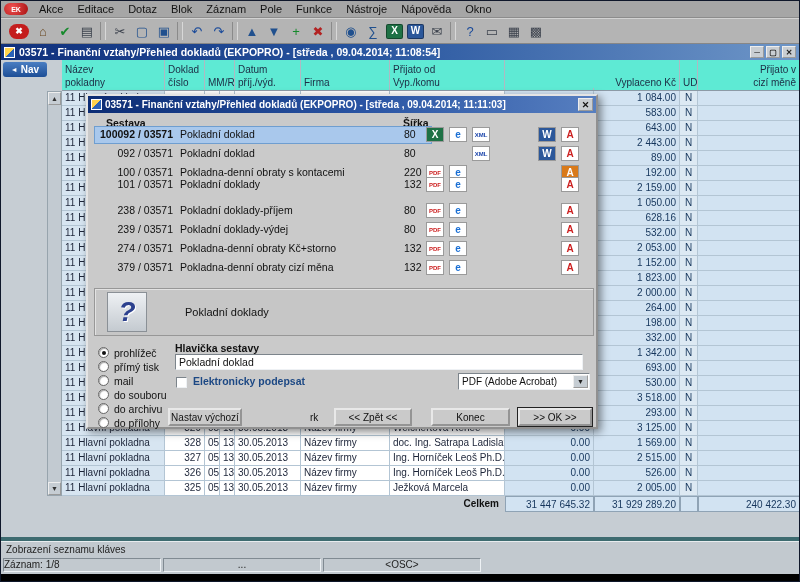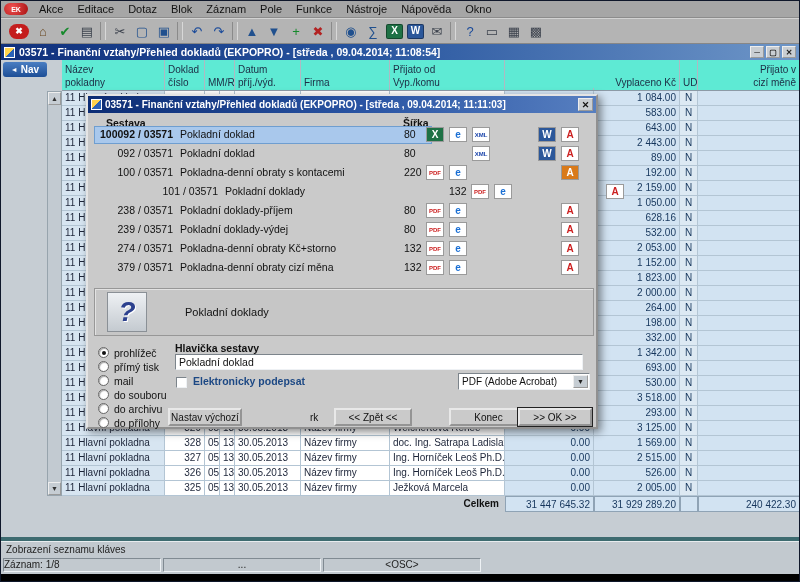--- a/index.html
+++ b/index.html
@@ -592,21 +592,21 @@
           <span class="r-ico" style="left: 473px; color: rgb(204, 31, 31); background: rgb(255, 255, 255);">A</span>
         </div>
         <div class="dlg-row" style="top: 68px;">
           <span class="r-code">100 / 03571</span>
           <span class="r-name">Pokladna-denní obraty s kontacemi</span>
           <span class="r-width">220</span>
           <span class="r-ico tiny" style="left: 338px; color: rgb(204, 31, 31); background: rgb(255, 255, 255);">PDF</span>
           <span class="r-ico" style="left: 361px; color: rgb(26, 111, 212); background: rgb(255, 255, 255);">e</span>
           <span class="r-ico" style="left: 473px; color: rgb(255, 255, 255); background: rgb(217, 122, 26);">A</span>
         </div>
-        <div class="dlg-row" style="top: 87px; margin-left: 45px;">
+        <div class="dlg-row" style="top: 80px;">
           <span class="r-code">101 / 03571</span>
           <span class="r-name">Pokladní doklady</span>
           <span class="r-width">132</span>
           <span class="r-ico tiny" style="left: 338px; color: rgb(204, 31, 31); background: rgb(255, 255, 255);">PDF</span>
           <span class="r-ico" style="left: 361px; color: rgb(26, 111, 212); background: rgb(255, 255, 255);">e</span>
           <span class="r-ico" style="left: 473px; color: rgb(204, 31, 31); background: rgb(255, 255, 255);">A</span>
         </div>
         <div class="dlg-row" style="top: 106px;">
           <span class="r-code">238 / 03571</span>
           <span class="r-name">Pokladní doklady-příjem</span>
@@ -678,21 +678,21 @@
     <span class="checkbox"></span>
     <div class="check-label">Elektronicky podepsat</div>
     <div class="dropdown">
       <span>PDF (Adobe Acrobat)</span>
       <span class="dd-btn">▼</span>
     </div>
 
     <button class="dlg-btn" style="left:80px;width:74px;">Nastav výchozí</button>
     <div class="fragment">rk</div>
     <button class="dlg-btn" style="left:246px;width:78px;">&lt;&lt; Zpět &lt;&lt;</button>
-    <button class="dlg-btn" style="left:361px;width:79px;">Konec</button>
+    <button class="dlg-btn" style="left:343px;width:79px;">Konec</button>
     <button class="dlg-btn default" style="left:430px;width:74px;">&gt;&gt; OK &gt;&gt;</button>
   </div>
 
   <div class="tealbar"></div>
   <div class="status1">
     <span>Zobrazení seznamu kláves</span>
   </div>
   <div class="status2">
     <span class="sb-box" style="left:2px;width:158px;">Záznam: 1/8</span>
     <span class="sb-box" style="left:162px;width:158px;text-align:center;">...</span>

